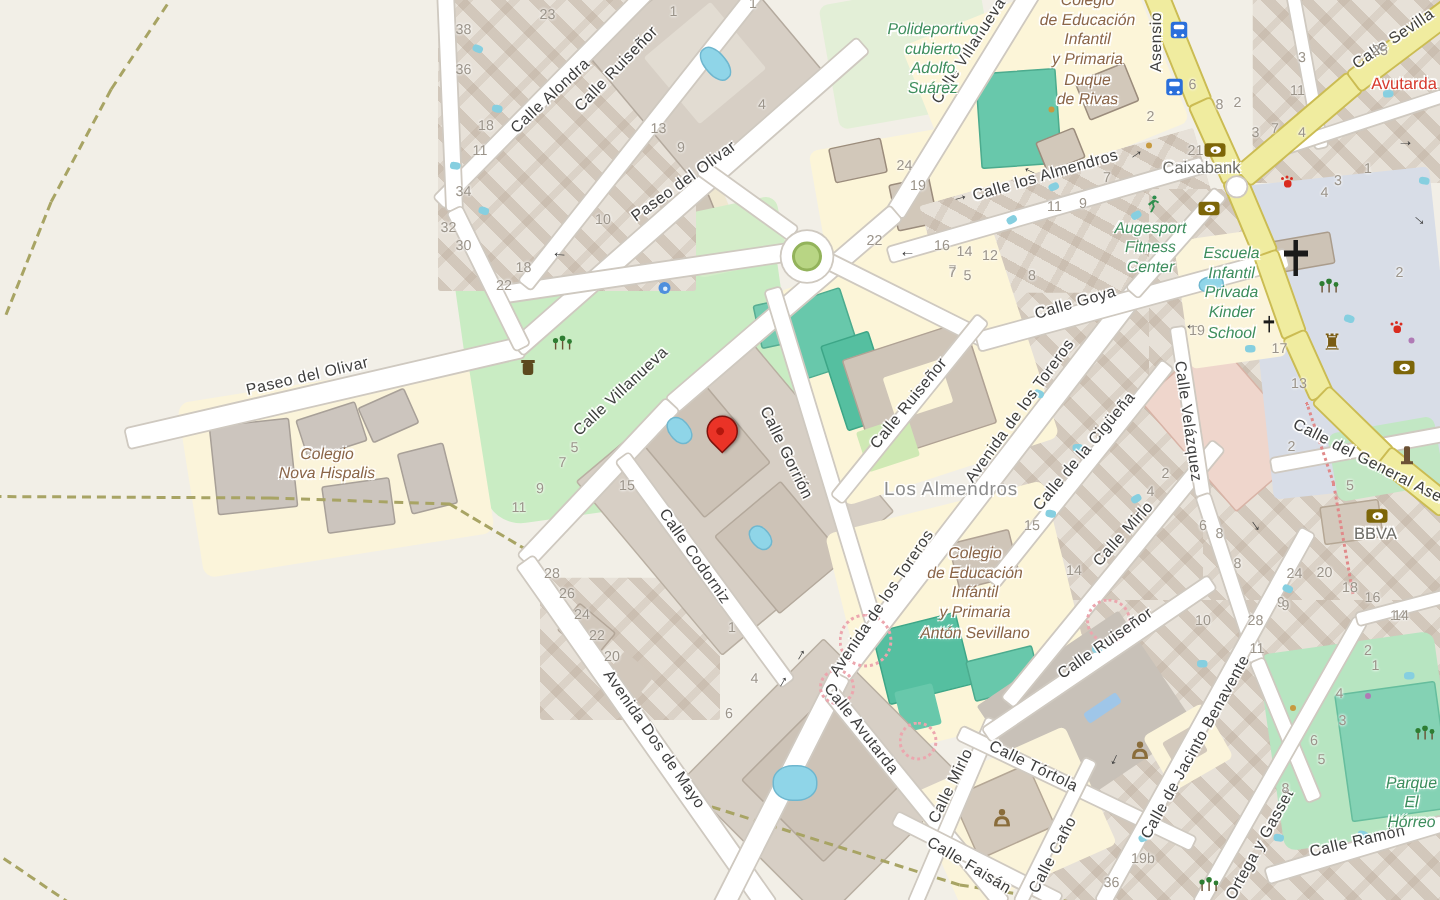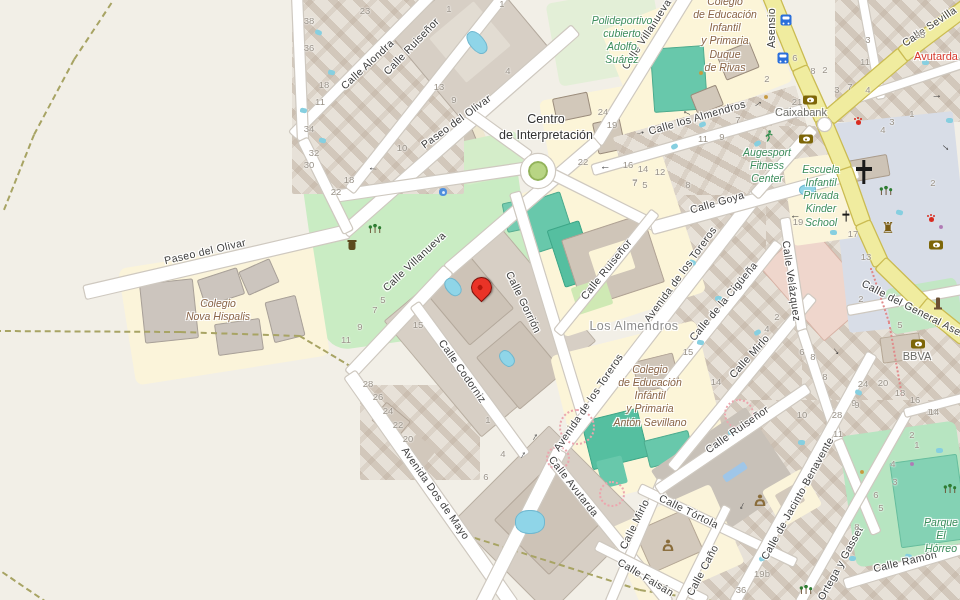--- a/index.html
+++ b/index.html
@@ -360,21 +360,21 @@
       <div class="slbl" style="left: 737px; top: 429px; --r: -35deg;">Calle Ruiseñor</div>
       <div class="slbl" style="left: 797px; top: 498px; --r: -61deg;">Calle de Jacinto Benavente</div>
       <div class="slbl" style="left: 840px; top: 563px; --r: -61deg;">Ortega y Gasset</div>
       <div class="slbl" style="left: 905px; top: 561px; --r: -13deg;">Calle Ramón</div>
       <div class="num" style="left: 365px; top: 10px;">23</div>
       <div class="num" style="left: 309px; top: 20px;">38</div>
       <div class="num" style="left: 309px; top: 47px;">36</div>
       <div class="num" style="left: 324px; top: 84px;">18</div>
       <div class="num" style="left: 320px; top: 101px;">11</div>
       <div class="num" style="left: 309px; top: 128px;">34</div>
-      <div class="num" style="left: 314px; top: 152px;">32</div>
+      <div class="num" style="left: 299px; top: 152px;">32</div>
       <div class="num" style="left: 309px; top: 164px;">30</div>
       <div class="num" style="left: 349px; top: 179px;">18</div>
       <div class="num" style="left: 336px; top: 191px;">22</div>
       <div class="num" style="left: 439px; top: 86px;">13</div>
       <div class="num" style="left: 454px; top: 99px;">9</div>
       <div class="num" style="left: 402px; top: 147px;">10</div>
       <div class="num" style="left: 508px; top: 70px;">4</div>
       <div class="num" style="left: 449px; top: 8px;">1</div>
       <div class="num" style="left: 502px; top: 3px;">1</div>
       <div class="num" style="left: 603px; top: 111px;">24</div>
@@ -453,22 +453,20 @@
       <div class="poi leisure" style="left: 622px; top: 40px;">Polideportivo
 cubierto
 Adolfo
 Suárez</div>
       <div class="poi school" style="left: 725px; top: 34px;">Colegio
 de Educación
 Infantil
 y Primaria
 Duque
 de Rivas</div>
-      <div class="poi dark" style="left: 546px; top: 128px;">Centro
-de Interpretación</div>
       <div class="poi school" style="left: 218px; top: 310px;">Colegio
 Nova Hispalis</div>
       <div class="poi suburb" style="left: 622px; top: 327px;">Los Almendros</div>
       <div class="poi school" style="left: 650px; top: 396px;">Colegio
 de Educación
 Infántil
 y Primaria
 Antón Sevillano</div>
       <div class="poi leisure" style="left: 821px; top: 196px;">Escuela
 Infantil

